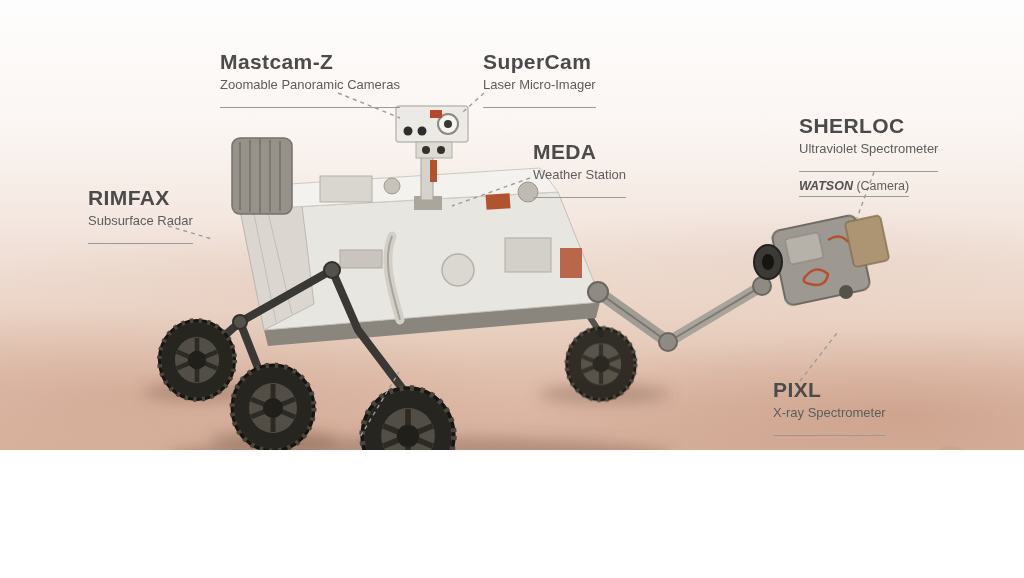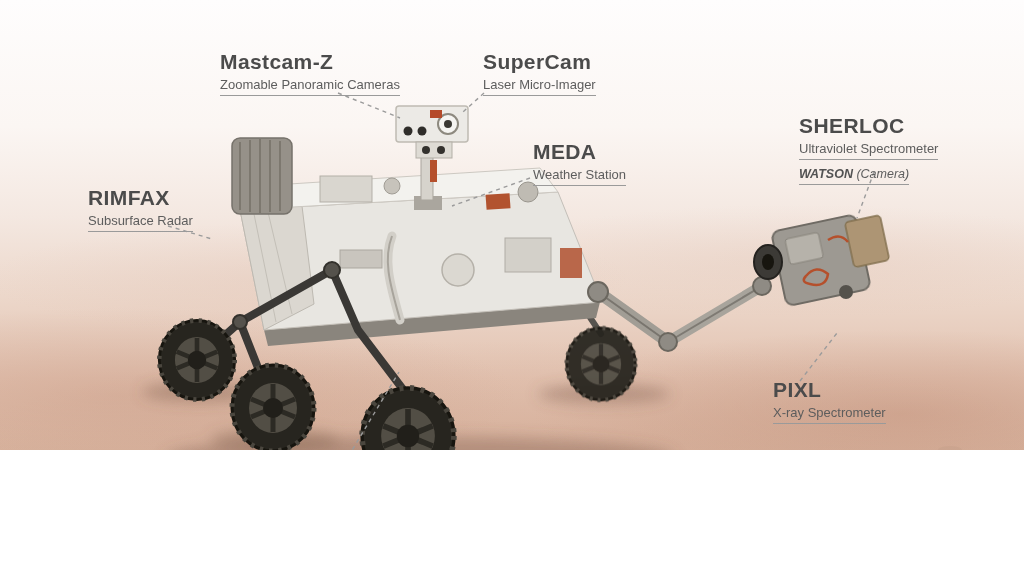--- a/index.html
+++ b/index.html
@@ -27,36 +27,36 @@
     font-size: 21px;
     font-weight: 700;
     color: #4b4b4b;
     letter-spacing: 0.4px;
     margin-bottom: 3px;
     white-space: nowrap;
   }
   .label-sub {
     font-size: 13px;
     color: #5d5d5d;
-    padding-bottom: 3px;
+    padding-bottom: 15px;
     border-bottom: 1px solid #9a9a9a;
     width: fit-content;
     white-space: nowrap;
   }
   .label-extra {
     font-size: 12.5px;
     color: #5d5d5d;
     margin-top: 7px;
     padding-bottom: 3px;
     border-bottom: 1px solid #9a9a9a;
     width: fit-content;
     white-space: nowrap;
   }
   .label-extra .bold { font-weight: 700; color: #525252; font-style: italic; }
-  .label-extra .ital { font-style: italic; }
+  .label-extra .ital { }
   .label-sub sub { font-size: 9px; }
 
   #label-mastcam  { left: 220px; top: 50px; }
   #label-supercam { left: 483px; top: 50px; }
   #label-meda     { left: 533px; top: 140px; }
   #label-sherloc  { left: 799px; top: 114px; }
   #label-rimfax   { left: 88px;  top: 186px; }
   #label-pixl     { left: 773px; top: 378px; }
   #label-moxie    { left: 263px; top: 482px; }
   #label-moxie .label-title { font-size: 22px; }

